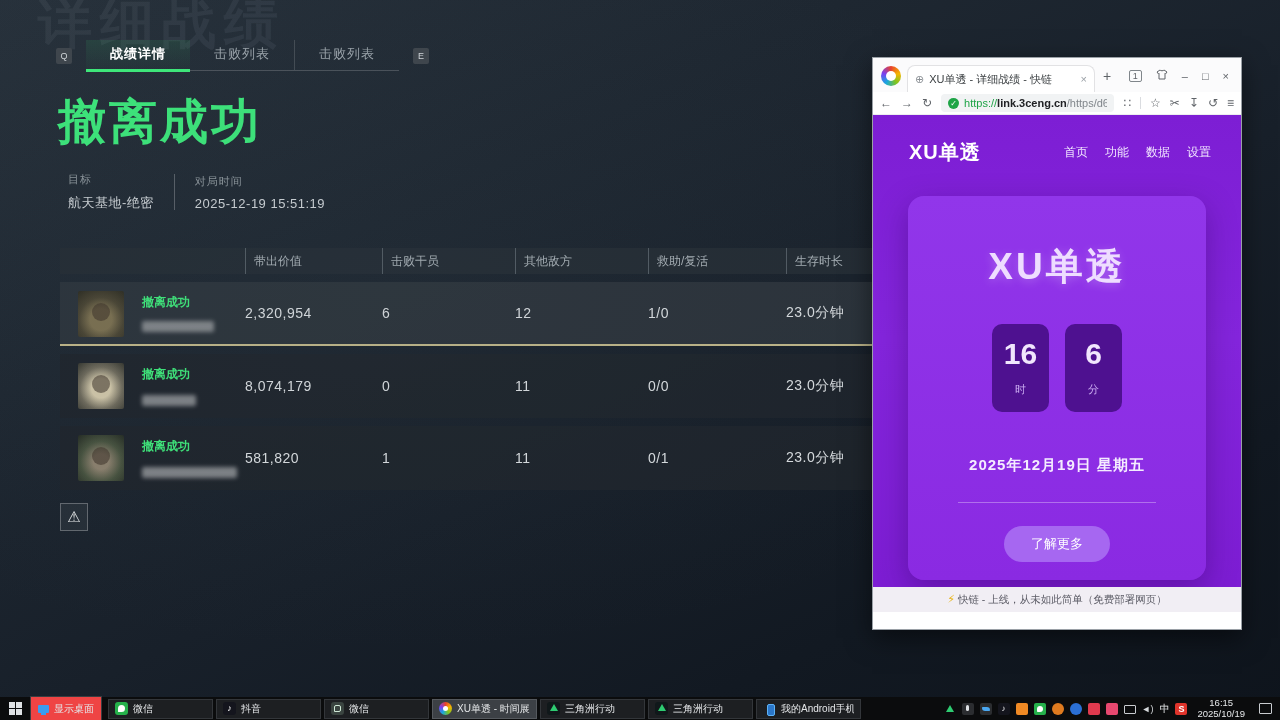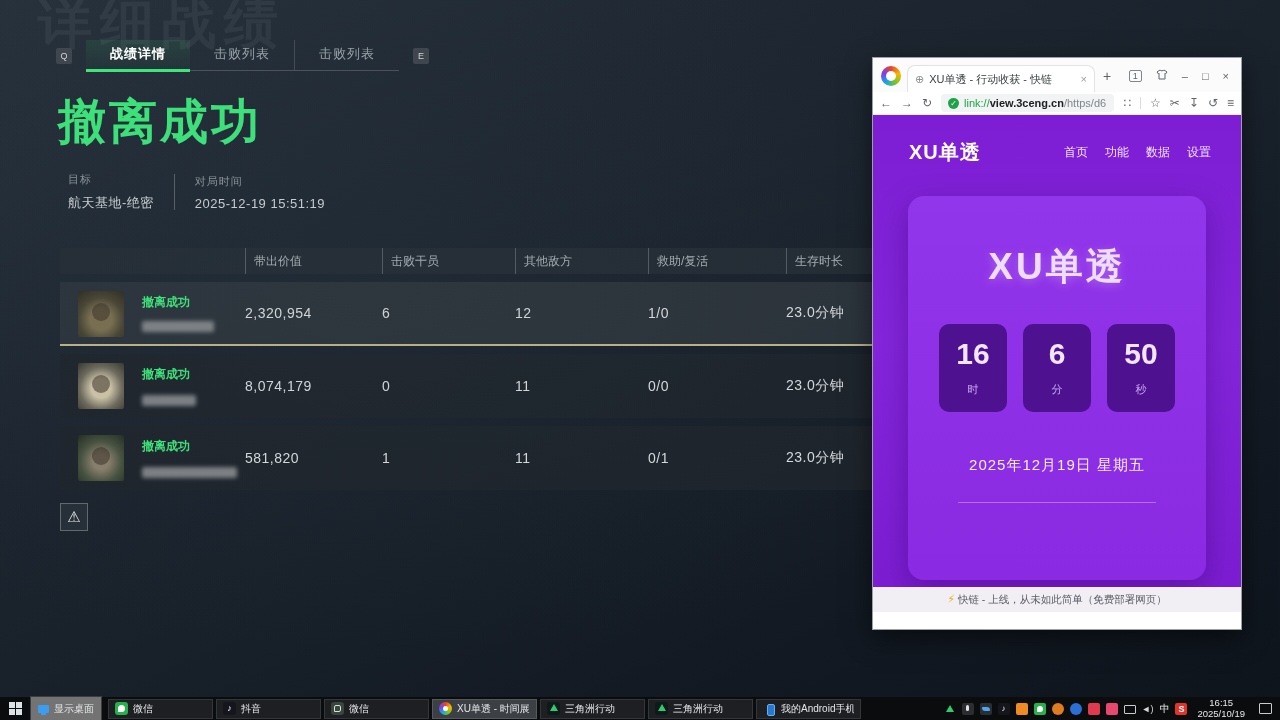--- a/index.html
+++ b/index.html
@@ -98,37 +98,37 @@
   .p-header { display:flex; align-items:center; padding:24px 30px 0 36px; }
   .p-brand { font-size:20px; font-weight:800; color:#fff; letter-spacing:1px; }
   .p-nav { margin-left:auto; display:flex; gap:17px; }
   .p-nav span { font-size:12px; color:#f1e6ff; }
   .p-card { position:relative; margin:30px auto 0; width:298px; height:384px; border-radius:16px;
     background:linear-gradient(180deg,#9136ea 0%,#8a2ae2 100%);
     box-shadow:0 10px 30px rgba(40,0,80,0.35); text-align:center; }
   .p-hero { padding-top:46px; font-size:37px; font-weight:800; color:#eeddff; letter-spacing:3px;
     text-shadow:0 2px 10px rgba(255,255,255,0.25); }
   .clock { display:flex; justify-content:center; gap:16px; margin-top:32px; }
-  .t-box { width:68px; height:88px; background:#4e1190; border-radius:10px; }
+  .t-box { width:57px; height:88px; background:#4e1190; border-radius:10px; }
   .t-num { margin-top:13px; font-size:30px; font-weight:700; color:#f1e6fd; }
   .t-unit { margin-top:11px; font-size:11px; color:#c9abf0; }
-  .p-date { margin-top:44px; font-size:15px; font-weight:400; color:#f4ecff; letter-spacing:1px; }
+  .p-date { margin-top:44px; font-size:15px; font-weight:700; color:#f4ecff; letter-spacing:1px; }
   .p-div { width:198px; margin:27px auto 0; border-top:1px solid rgba(255,255,255,0.32); }
   .p-cta { display:inline-block; margin-top:23px; padding:9px 27px; background:#a667f1;
     border-radius:19px; font-size:13px; color:#fff; }
   .p-footer { position:absolute; left:0; right:0; bottom:0; height:25px; line-height:25px;
     background:#f1eef4; text-align:center; font-size:10.5px; color:#5c5c66; }
   .p-footer .bolt { color:#e8b416; font-size:11px; }
 
   
   .taskbar { position:absolute; left:0; right:0; bottom:0; height:23px; background:#0b0c0d;
     display:flex; align-items:center; z-index:9; }
   .tb-start { width:30px; height:23px; display:flex; align-items:center; justify-content:center; }
   .tb-desktop { display:flex; align-items:center; gap:5px; height:19px; padding:12px 7px;
-    background:#737373; border:1px solid #3a3d41; margin-right:3px; }
+    background:#ef4444; border:1px solid #3a3d41; margin-right:3px; }
   .mon-ico { width:11px; height:8px; background:#3b9cf0; border-radius:1px; position:relative; }
   .mon-ico::after { content:""; position:absolute; left:3px; bottom:-2px; width:5px; height:2px; background:#3b9cf0; }
   .tb-desktop span { font-size:10px; color:#e4e6e8; white-space:nowrap; }
   .task { display:flex; align-items:center; gap:5px; width:105px; height:20px; margin-left:3px;
     padding:0 6px; background:#1d1f22; border:1px solid #33363a; overflow:hidden; }
   .task.active { background:#3c4045; border-color:#55595e; }
   .task span.tlabel { font-size:10px; color:#e4e6e8; white-space:nowrap; overflow:hidden; }
   .tic { width:13px; height:13px; border-radius:3px; position:relative; flex:none; }
   .tic-wechat { background:#26b14b; }
   .tic-wechat::after { content:""; position:absolute; inset:3px; background:#fff;
@@ -244,21 +244,21 @@
 
   <div class="warn-btn">
     <span>⚠</span>
   </div>
 
   <div class="browser">
     <div class="b-titlebar">
       <div class="b-logo"></div>
       <div class="b-tab">
         <span class="globe">⊕</span>
-        <span class="t-title">XU单透 - 行动收获 - 快链</span>
+        <span class="t-title">XU单透 - 详细战绩 - 快链</span>
         <span class="t-close">×</span>
       </div>
       <div class="b-newtab">+</div>
       <div class="b-wc">
         <span class="wc-badge">1</span>
         <span>
           <svg width="12" height="11" viewBox="0 0 12 11">
               <path d="M4 1 L1 3 L2.5 5 L3 4.5 L3 10 L9 10 L9 4.5 L9.5 5 L11 3 L8 1 C7.5 2 4.5 2 4 1 Z" fill="none" stroke="#5f6368" stroke-width="1"></path>
             </svg>
         </span>
@@ -267,21 +267,21 @@
         <span>×</span>
       </div>
     </div>
 
     <div class="b-toolbar">
       <span class="nav">←</span>
       <span class="nav">→</span>
       <span class="nav">↻</span>
       <div class="addr">
         <span class="shield">✓</span>
-        <span class="url"><span class="scheme">link://</span><span class="host">view.3ceng.cn</span><span class="path">/https/d6</span></span>
+        <span class="url"><span class="scheme">https://</span><span class="host">link.3ceng.cn</span><span class="path">/https/d6</span></span>
       </div>
       <span class="ico">∷</span>
       <span class="tb-div"></span>
       <span class="ico">☆</span>
       <span class="ico">✂</span>
       <span class="ico">↧</span>
       <span class="ico">↺</span>
       <span class="ico">≡</span>
     </div>
 
@@ -301,27 +301,24 @@
         <div class="p-hero">XU单透</div>
         <div class="clock">
           <div class="t-box">
             <div class="t-num">16</div>
             <div class="t-unit">时</div>
           </div>
           <div class="t-box">
             <div class="t-num">6</div>
             <div class="t-unit">分</div>
           </div>
-          <div class="t-box">
-            <div class="t-num">50</div>
-            <div class="t-unit">秒</div>
-          </div>
         </div>
         <div class="p-date">2025年12月19日 星期五</div>
         <div class="p-div"></div>
+        <div class="p-cta">了解更多</div>
       </div>
 
       <div class="p-footer">
         <span class="bolt">⚡</span>
         <span>快链 - 上线，从未如此简单（免费部署网页）</span>
       </div>
     </div>
   </div>
 
   <div class="taskbar">

